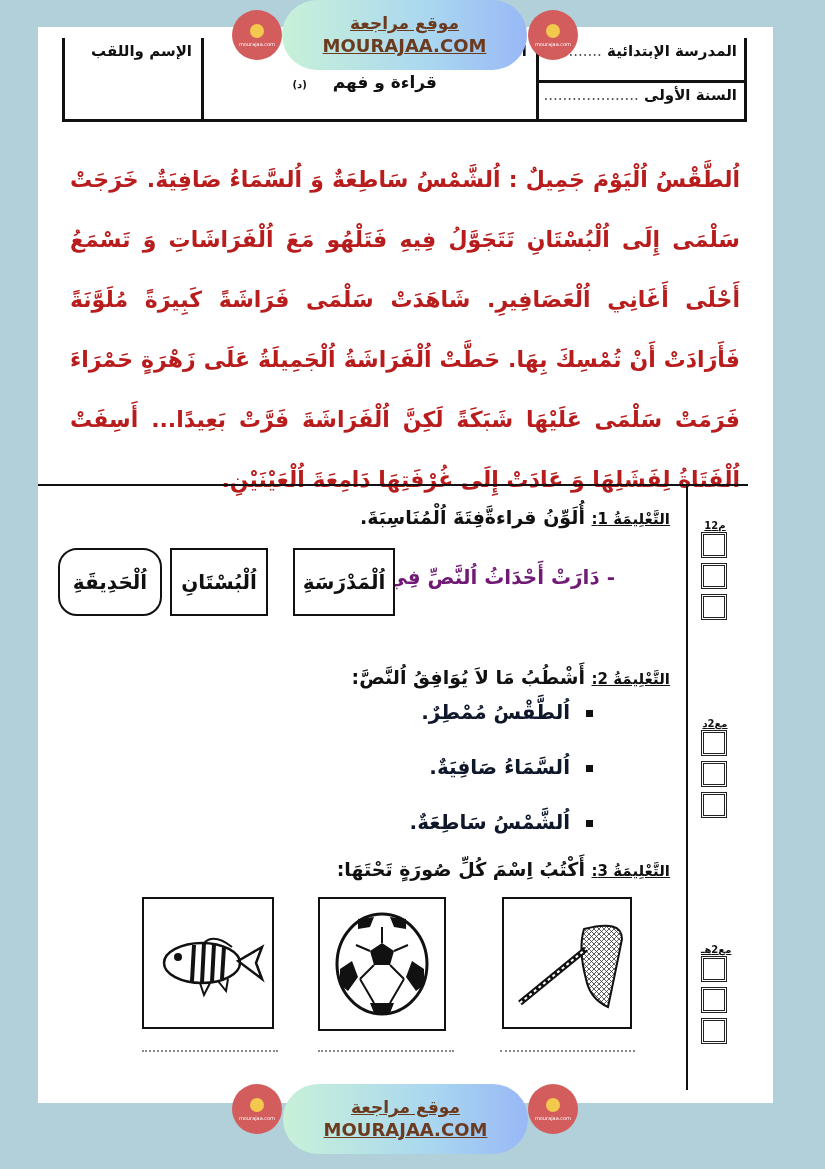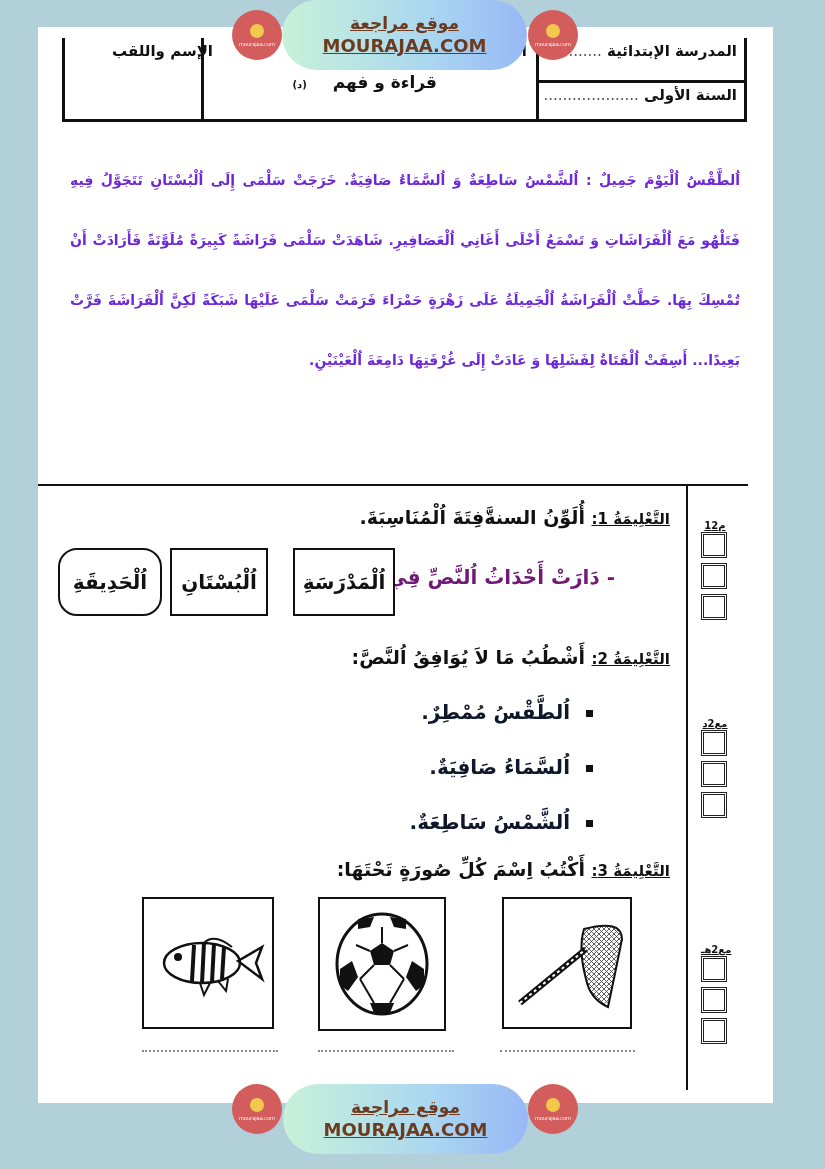--- a/index.html
+++ b/index.html
@@ -17,21 +17,21 @@
     .hdr { position: absolute; left: 62px; top: 38px; width: 685px; height: 84px; direction: rtl; }
     .hdr-line-bottom { position: absolute; left: 0; right: 0; bottom: 0; height: 3px; background: #111; }
     .hdr-v { position: absolute; top: 0; bottom: 0; width: 3px; background: #111; }
     .hdr-cell { position: absolute; font-size: 15px; font-weight: bold; color: #111; white-space: nowrap; }
     .dots { color: #555; font-weight: normal; letter-spacing: 1px; }
 
     
     .story {
       position: absolute; left: 70px; top: 150px; width: 670px;
       direction: rtl; text-align: justify; text-align-last: right;
-      font-family: "DejaVu Sans", sans-serif; font-size: 14px; line-height: 60px; font-weight: bold; color: #6d28d9;
+      font-family: "DejaVu Sans", sans-serif; font-size: 22px; line-height: 60px; font-weight: bold; color: #b91c1c;
     }
 
     .sep { position: absolute; left: 38px; top: 484px; width: 710px; height: 2px; background: #111; }
     .vsep { position: absolute; left: 686px; top: 486px; width: 2px; height: 604px; background: #111; }
 
     .task-title {
       position: absolute; direction: rtl; font-size: 19px; font-weight: bold; color: #111; white-space: nowrap;
     }
     .task-title .kw { text-decoration: underline; font-size: 15px; }
 
@@ -88,38 +88,38 @@
   </div>
   <div class="hdr-cell" style="right:10px; top:48px;">
     <span>السنة الأولى</span>
     <span class="dots">....................</span>
   </div>
   <div class="hdr-cell" style="right:220px; top:4px;">الثاني</div>
   <div class="hdr-cell" style="right:310px; top:34px; font-size:17px;">
     <span>قراءة و فهم</span>
     <span style="font-size:10px; margin-right:20px;">(د)</span>
   </div>
-  <div class="hdr-cell" style="right:534px; top:4px;text-align:right;">الإسم واللقب</div>
+  <div class="hdr-cell" style="right:555px; top:4px;text-align:right;">الإسم واللقب</div>
 </div>
 
 <div class="story">اُلطَّقْسُ اُلْيَوْمَ جَمِيلٌ : اُلشَّمْسُ سَاطِعَةٌ وَ اُلسَّمَاءُ صَافِيَةٌ. خَرَجَتْ سَلْمَى إِلَى اُلْبُسْتَانِ تَتَجَوَّلُ فِيهِ فَتَلْهُو مَعَ اُلْفَرَاشَاتِ وَ تَسْمَعُ أَحْلَى أَغَانِي اُلْعَصَافِيرِ. شَاهَدَتْ سَلْمَى فَرَاشَةً كَبِيرَةً مُلَوَّنَةً فَأَرَادَتْ أَنْ تُمْسِكَ بِهَا. حَطَّتْ اُلْفَرَاشَةُ اُلْجَمِيلَةُ عَلَى زَهْرَةٍ حَمْرَاءَ فَرَمَتْ سَلْمَى عَلَيْهَا شَبَكَةً لَكِنَّ اُلْفَرَاشَةَ فَرَّتْ بَعِيدًا... أَسِفَتْ اُلْفَتَاةُ لِفَشَلِهَا وَ عَادَتْ إِلَى غُرْفَتِهَا دَامِعَةَ اُلْعَيْنَيْنِ.</div>
 
 <div class="sep"></div>
 <div class="vsep"></div>
 
 <div class="task-title" style="right:155px; top:506px;">
   <span class="kw">التَّعْلِيمَةُ 1:</span>
-  <span>أُلَوِّنُ السنةَّفِتَةَ اُلْمُنَاسِبَةَ.</span>
+  <span>أُلَوِّنُ قراءةَّفِتَةَ اُلْمُنَاسِبَةَ.</span>
 </div>
 <div class="q1-line" style="right:210px;">-  دَارَتْ أَحْدَاثُ اُلنَّصِّ فِي:</div>
 <div class="choice" style="left:278px; width:102px;margin-left:15px;">اُلْمَدْرَسَةِ</div>
 <div class="choice" style="left:170px; width:98px;">اُلْبُسْتَانِ</div>
 <div class="choice" style="left:58px; width:104px;border-radius:19px;">اُلْحَدِيقَةِ</div>
 
-<div class="task-title" style="right:155px; top:646px;margin-left:12px;">
+<div class="task-title" style="right:155px; top:666px;margin-left:12px;">
   <span class="kw">التَّعْلِيمَةُ 2:</span>
   <span>أَشْطُبُ مَا لاَ يُوَافِقُ اُلنَّصَّ:</span>
 </div>
 <div class="bullet-item" style="top:700px;">
   <span class="sq"></span><span>اُلطَّقْسُ مُمْطِرٌ.</span>
 </div>
 <div class="bullet-item" style="top:755px;">
   <span class="sq"></span><span>اُلسَّمَاءُ صَافِيَةٌ.</span>
 </div>
 <div class="bullet-item" style="top:810px;">

